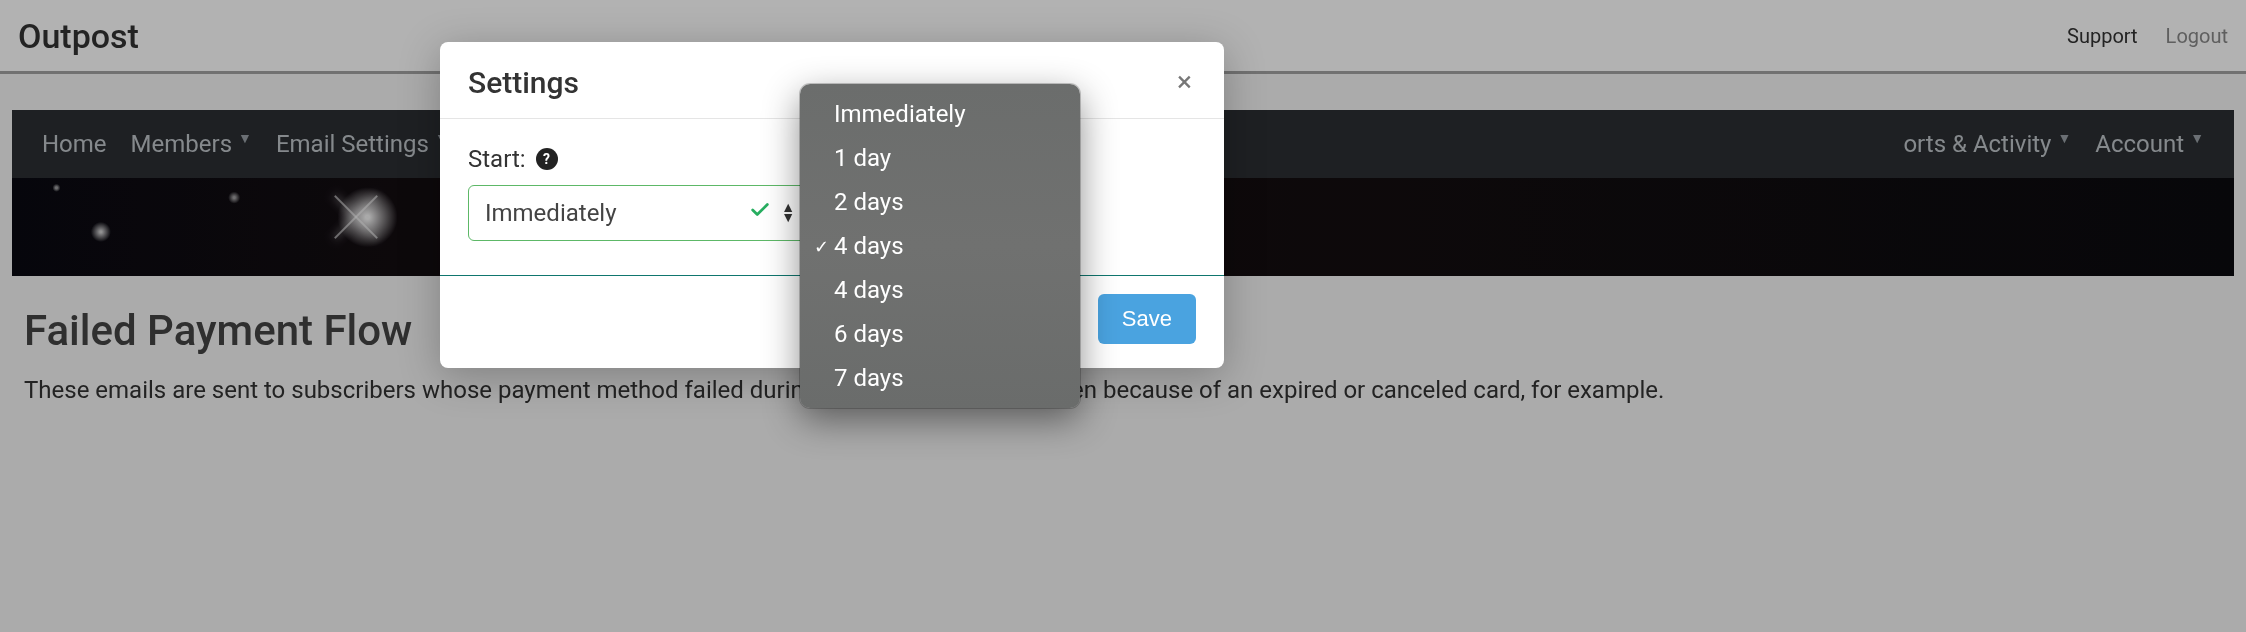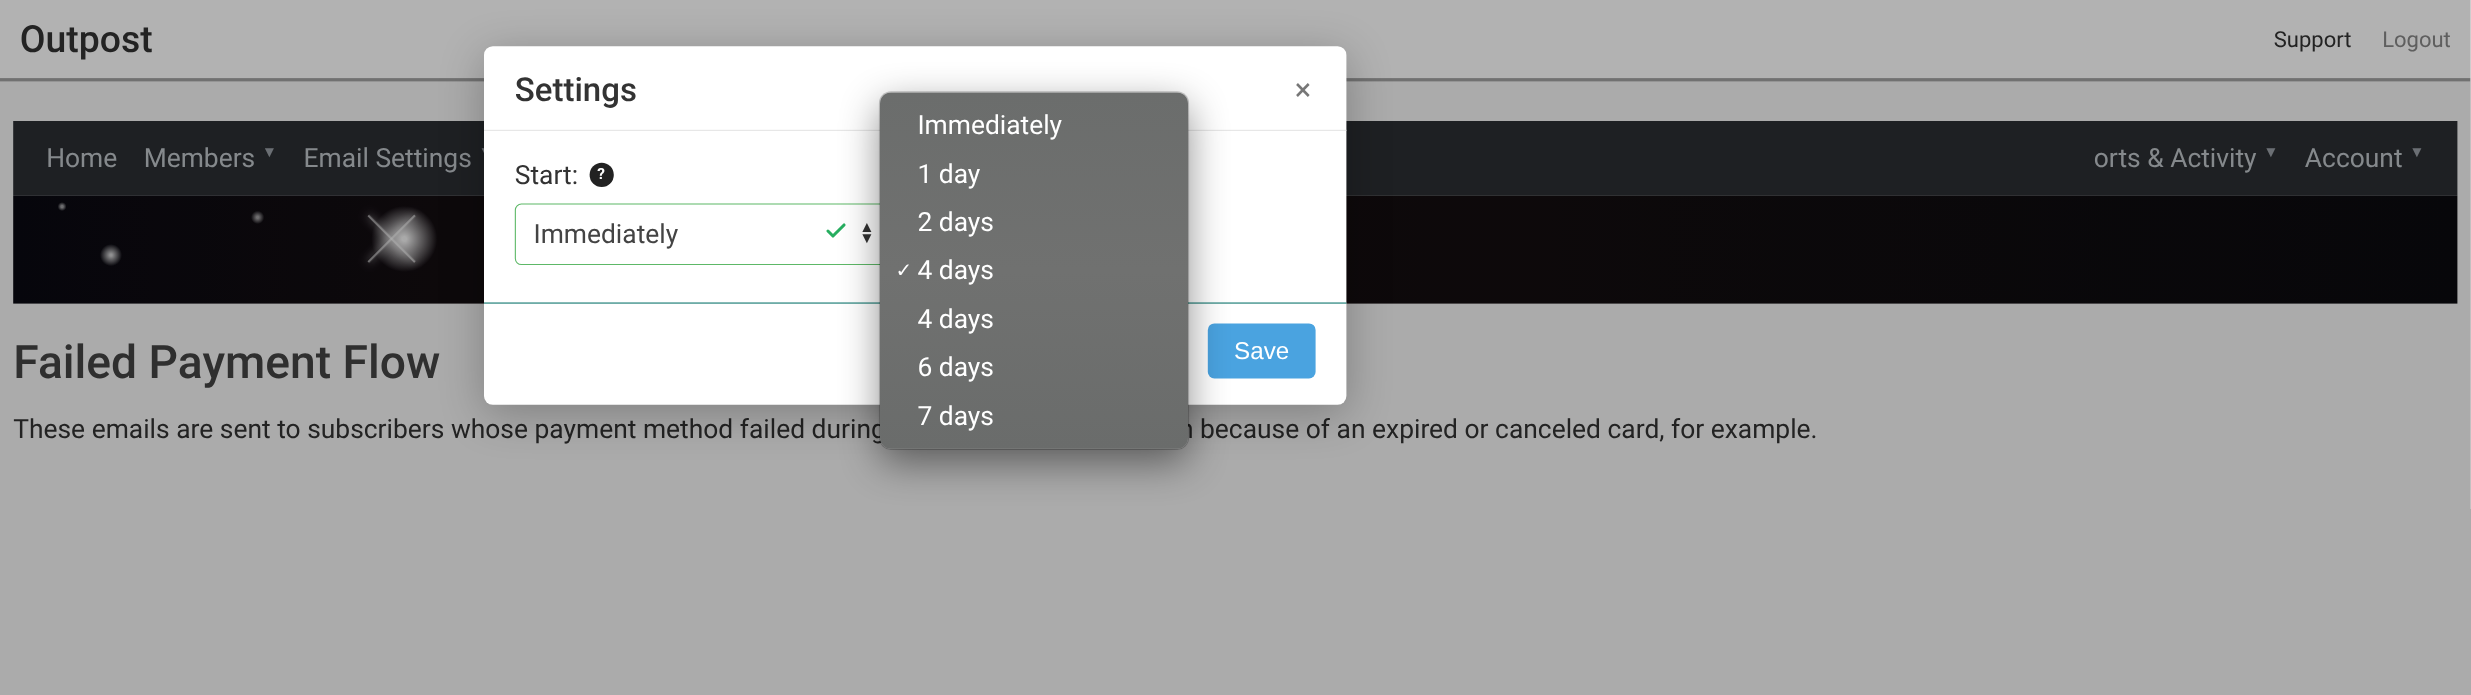--- a/index.html
+++ b/index.html
@@ -88,20 +88,21 @@
     width: 2px; height: 60px;
     background: rgba(255,255,255,0.6);
     transform: translate(-50%, -50%) rotate(-45deg);
     box-shadow: 0 0 8px rgba(255,255,255,0.8);
     filter: blur(0.5px);
   }
 
   
   .page {
     padding: 30px 24px 0 12px;
+    margin-left: 12px;
   }
   .page-title {
     font-size: 42px;
     font-weight: 500;
     color: #444;
     margin-bottom: 18px;
   }
   .page-desc {
     font-size: 24px;
     color: #333;

